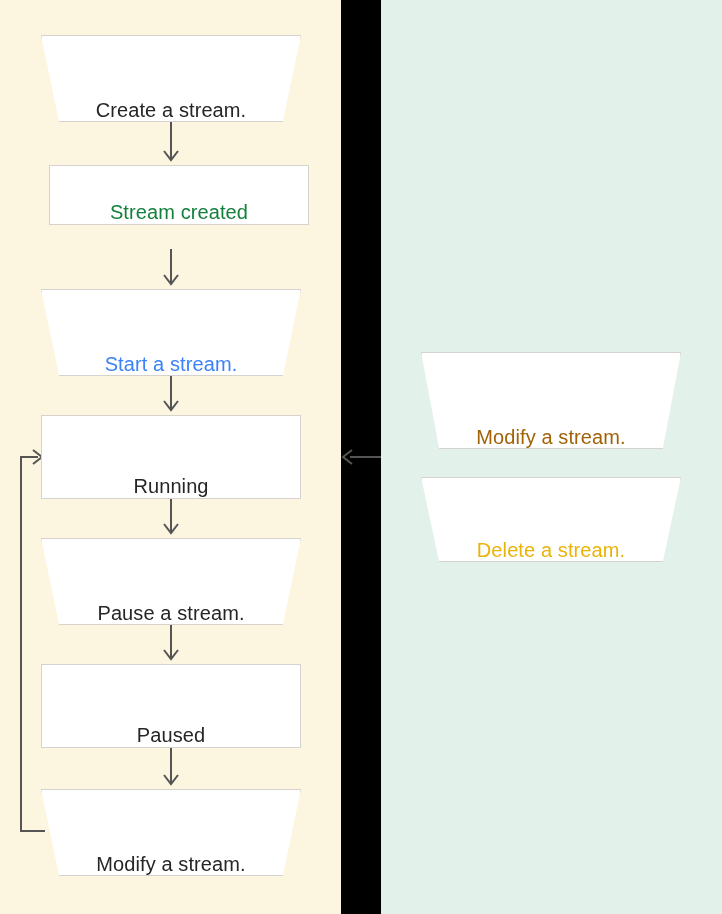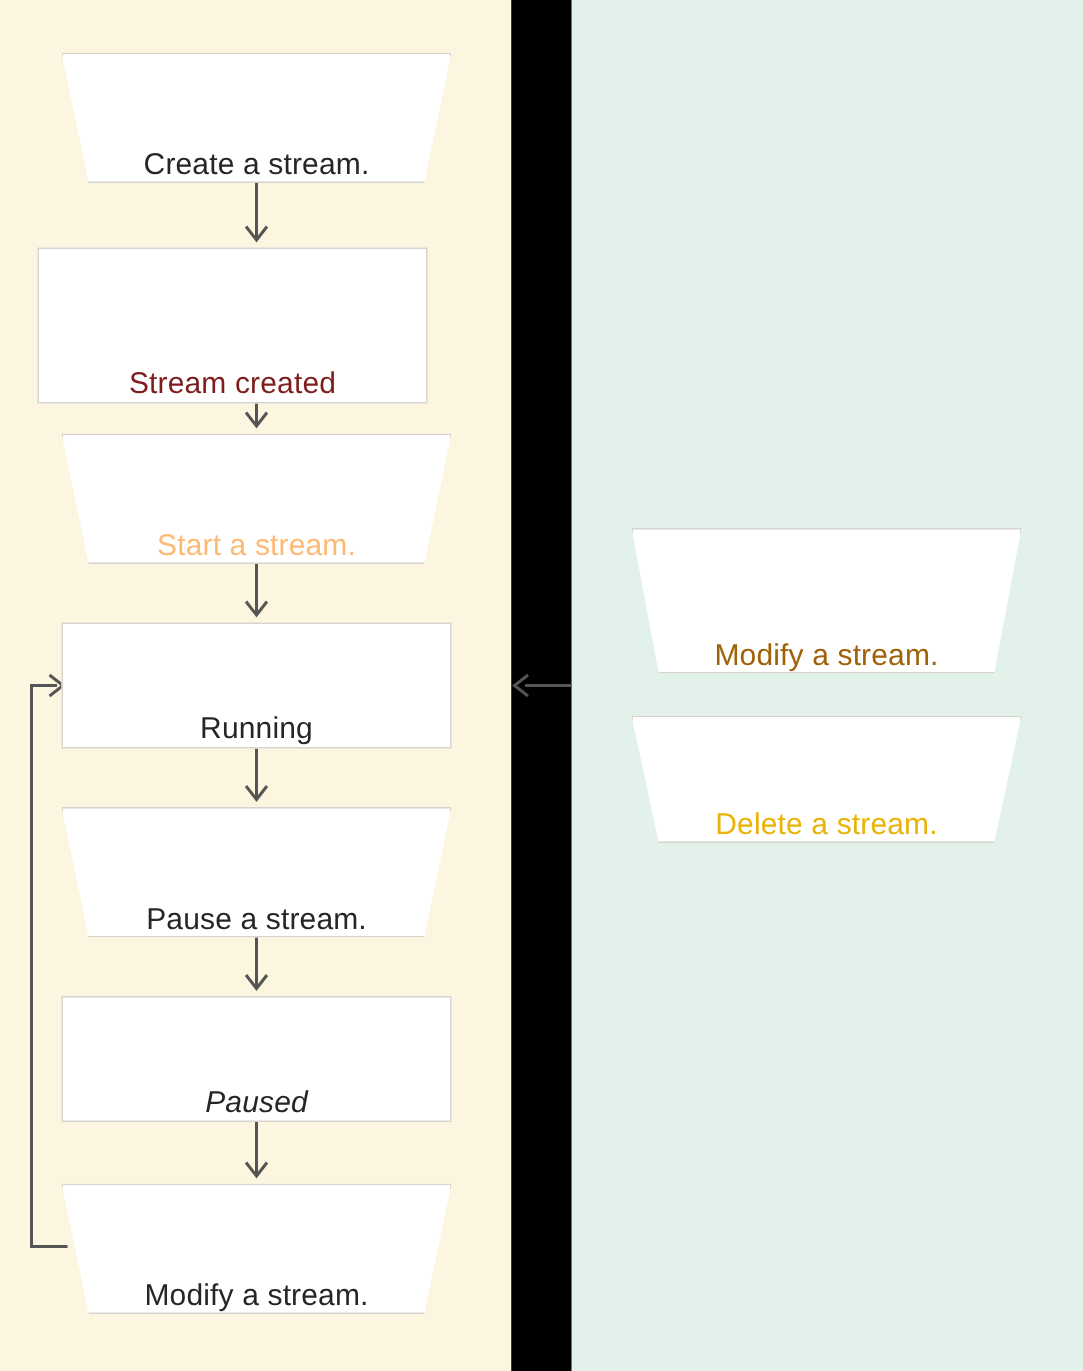--- a/index.html
+++ b/index.html
@@ -134,39 +134,39 @@
         <polyline points="352,450 343,457 352,464"></polyline>
       </g>
     </g>
   </svg>
 
   <div class="node action" id="node-create" style="left: 41px; top: 35px; width: 260px; height: 87px; color: rgb(38, 38, 38);">
     <span class="trap-bg" style="background: rgb(255, 255, 255); border-color: rgb(214, 211, 206);"></span>
     <span class="trap-label">Create a stream.</span>
   </div>
 
-  <div class="node state" id="node-created" style="left: 25px; top: 165px; width: 260px; height: 104px; color: #7f1d1d; background: rgb(255, 255, 255); border-color: rgb(214, 211, 206);">
+  <div class="node state" id="node-created" style="left: 49px; top: 165px; width: 260px; height: 60px; color: #15803d; background: rgb(255, 255, 255); border-color: rgb(214, 211, 206);">
     <span>Stream created</span>
   </div>
 
-  <div class="node action" id="node-start" style="left: 41px; top: 289px; width: 260px; height: 87px; color: #fdba74;">
+  <div class="node action" id="node-start" style="left: 41px; top: 289px; width: 260px; height: 87px; color: #3b82f6;">
     <span class="trap-bg" style="background: rgb(255, 255, 255); border-color: rgb(214, 211, 206);"></span>
     <span class="trap-label">Start a stream.</span>
   </div>
 
   <div class="node action" id="node-pause" style="left: 41px; top: 538px; width: 260px; height: 87px; color: rgb(38, 38, 38);">
     <span class="trap-bg" style="background: rgb(255, 255, 255); border-color: rgb(214, 211, 206);"></span>
     <span class="trap-label">Pause a stream.</span>
   </div>
 
   <div class="node state" id="node-running" style="left: 41px; top: 415px; width: 260px; height: 84px; color: rgb(38, 38, 38); background: rgb(255, 255, 255); border-color: rgb(214, 211, 206);">
     <span>Running</span>
   </div>
 
-  <div class="node state" id="node-paused" style="left: 41px; top: 664px; width: 260px; height: 84px; color: rgb(38, 38, 38); background: rgb(255, 255, 255); border-color: rgb(214, 211, 206); font-style: italic;">
+  <div class="node state" id="node-paused" style="left: 41px; top: 664px; width: 260px; height: 84px; color: rgb(38, 38, 38); background: rgb(255, 255, 255); border-color: rgb(214, 211, 206);">
     <span>Paused</span>
   </div>
 
   <div class="node action" id="node-resume" style="left: 41px; top: 789px; width: 260px; height: 87px; color: rgb(38, 38, 38);">
     <span class="trap-bg" style="background: rgb(255, 255, 255); border-color: rgb(214, 211, 206);"></span>
     <span class="trap-label">Modify a stream.</span>
   </div>
 
   <div class="node action" id="node-modify" style="left: 421px; top: 352px; width: 260px; height: 97px; color: #a16207;">
     <span class="trap-bg" style="background: rgb(255, 255, 255); border-color: rgb(214, 211, 206);"></span>

